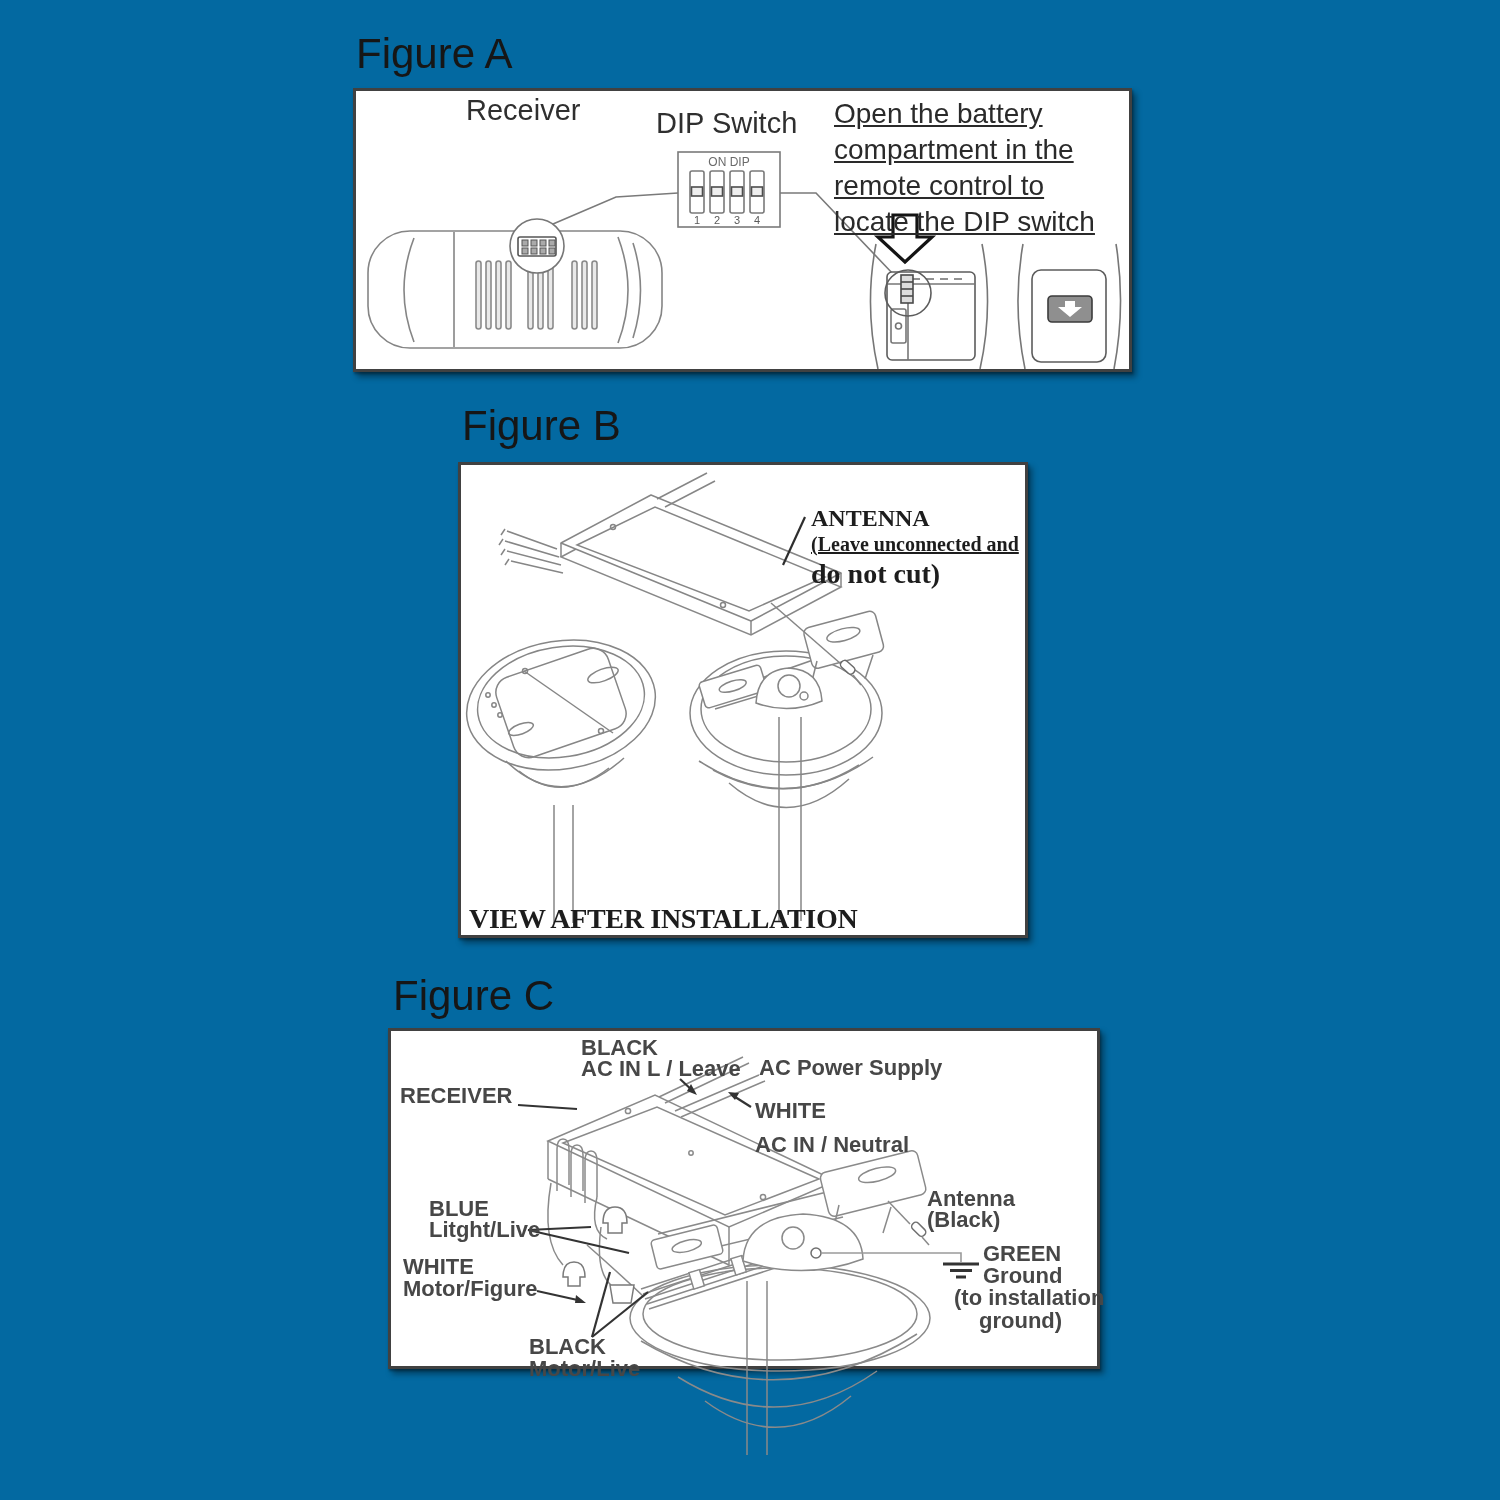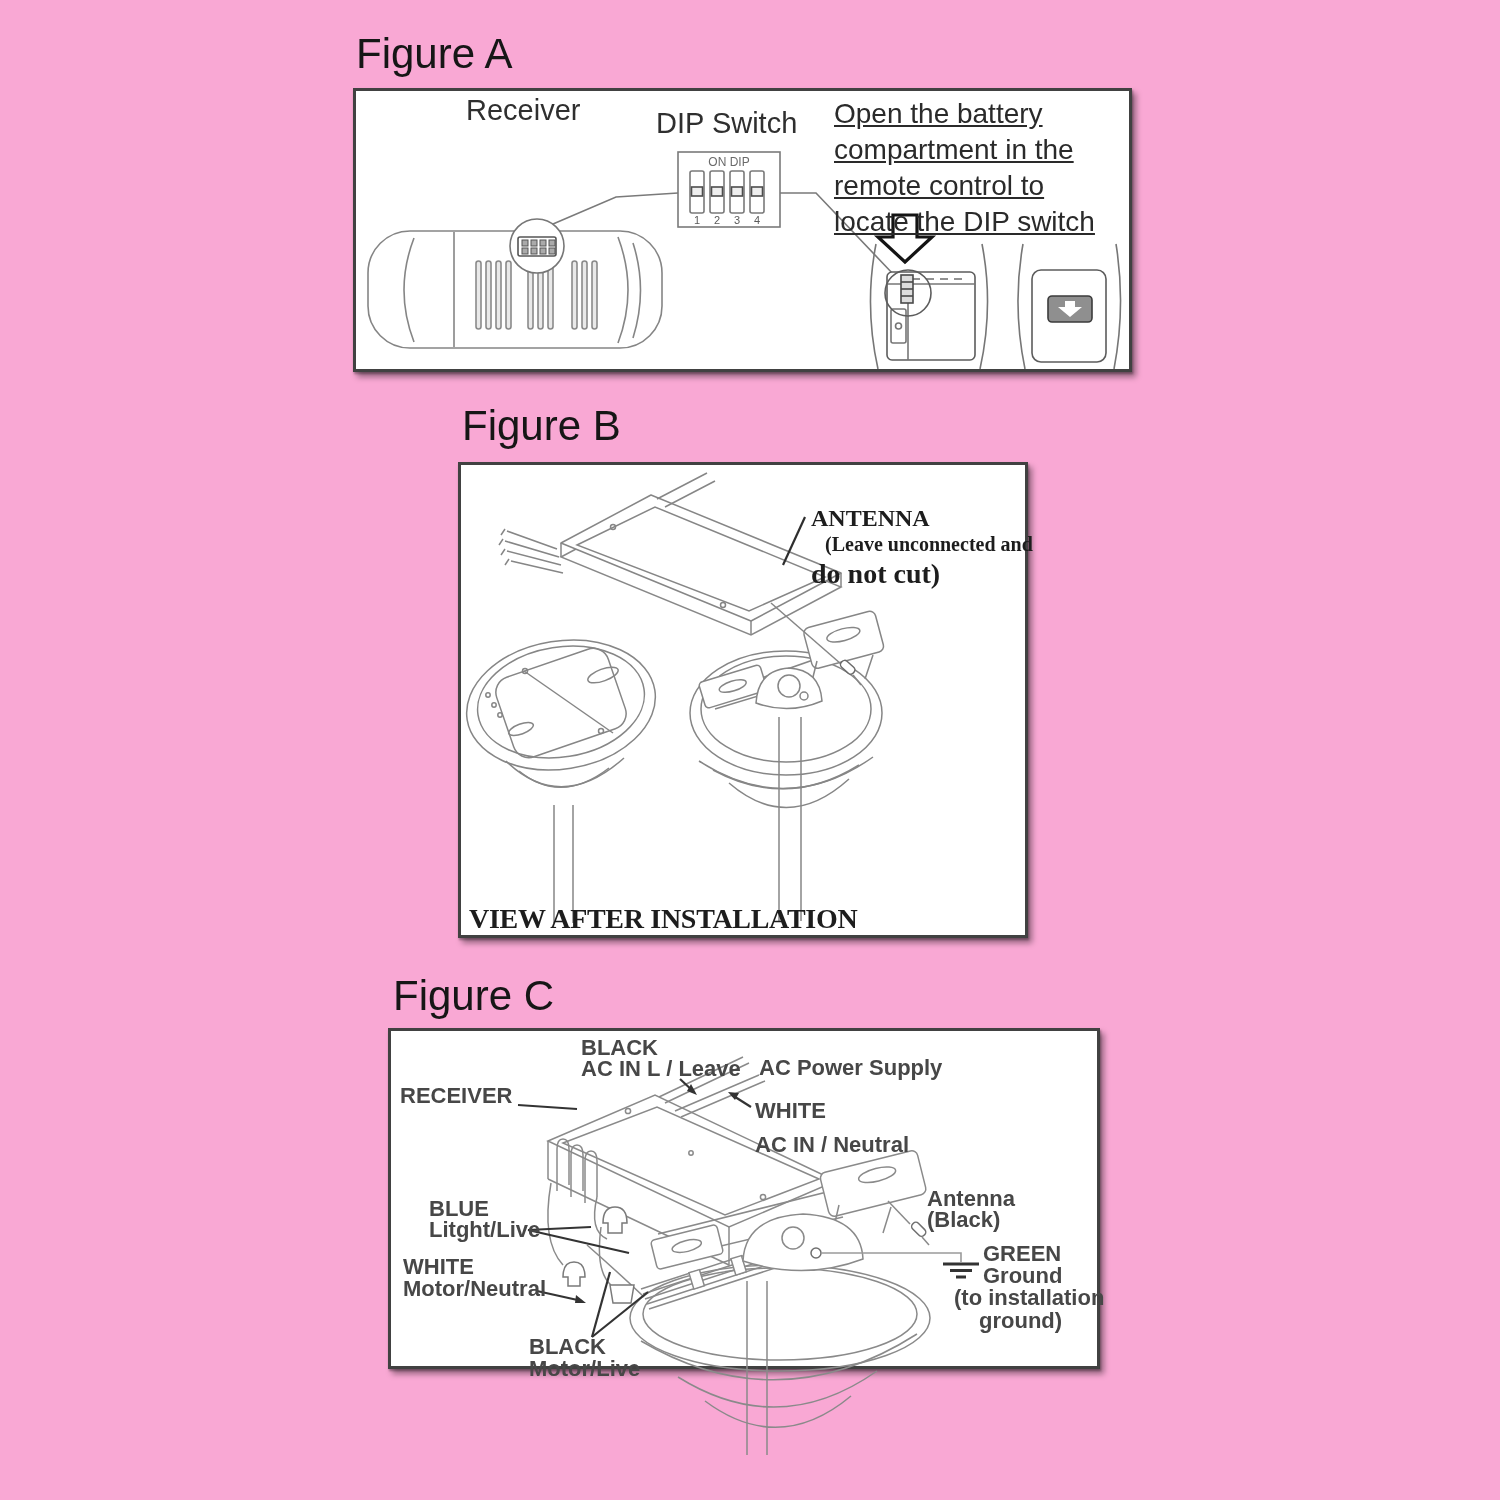--- a/index.html
+++ b/index.html
@@ -1,16 +1,16 @@
 <!DOCTYPE html>
 <html><head>
 <meta charset="utf-8">
 <style>
   html,body{margin:0;padding:0;background:#ffffff;}
-  #page{position:relative;width:1500px;height:1500px;background:#f9a8d4;overflow:hidden;
+  #page{position:relative;width:1500px;height:1500px;background:#0369a1;overflow:hidden;
         font-family:"Liberation Sans",sans-serif;}
   .fig-title{position:absolute;font-size:42px;color:#161616;letter-spacing:0px;}
   .panel{position:absolute;background:#ffffff;border:3px solid #414141;box-sizing:border-box;
          box-shadow:4px 5px 6px rgba(0,0,0,0.40),1px 2px 2px rgba(0,0,0,0.30);}
   svg.art{position:absolute;left:0;top:0;}
   .lbl{position:absolute;color:#333333;white-space:nowrap;}
   .sans29{font-size:29px;color:#2f2f2f;}
   .para{white-space:normal;font-size:28px;line-height:36px;color:#2a2a2a;}
   .serifb{font-family:"Liberation Serif",serif;font-weight:700;color:#1d1d1d;}
   .c-lbl{font-size:22px;font-weight:700;color:#474747;line-height:22px;}
@@ -177,21 +177,21 @@
         <g transform="rotate(42 386 203)">
           <rect x="378" y="198" width="16" height="8" rx="3.5" fill="#ffffff" stroke="#6a6a6a"></rect>
         </g>
         <path d="M392 210 L400 220"></path>
       </g>
 
       <line x1="344" y1="52" x2="322" y2="100" stroke="#2e2e2e" stroke-width="2.2"></line>
     </svg>
 
     <div class="lbl serifb" style="left:350px;top:40px;font-size:24px;">ANTENNA</div>
-    <div class="lbl serifb" style="left:364px;top:68px;font-size:20px;">(Leave unconnected and</div>
+    <div class="lbl serifb" style="left:350px;top:68px;font-size:20px;text-decoration:underline;">(Leave unconnected and</div>
     <div class="lbl serifb" style="left:350px;top:93px;font-size:28px;">do not cut)</div>
     <div class="lbl serifb" style="left:8px;top:438px;font-size:28px;letter-spacing:-0.3px;">VIEW AFTER INSTALLATION</div>
   </div>
 
   <div class="fig-title" style="left:393px;top:972px;">Figure C</div>
 
   <div class="panel" style="left:388px;top:1028px;width:712px;height:341px;">
     <svg class="art" width="706" height="424" viewBox="0 0 706 424">
 
       <g stroke="#8a8a8a" stroke-width="1.5" fill="none">
@@ -282,21 +282,21 @@
     <div class="lbl c-lbl" style="left:190px;top:27px;">AC IN L / Leave</div>
     <div class="lbl c-lbl" style="left:368px;top:26px;">AC Power Supply</div>
     <div class="lbl c-lbl" style="left:9px;top:54px;">RECEIVER</div>
     <div class="lbl c-lbl" style="left:364px;top:69px;">WHITE</div>
     <div class="lbl c-lbl" style="left:364px;top:90px;margin-top:13px;">AC IN / Neutral</div>
     <div class="lbl c-lbl" style="left:38px;top:167px;">BLUE</div>
     <div class="lbl c-lbl" style="left:38px;top:188px;">Litght/Live</div>
     <div class="lbl c-lbl" style="left:536px;top:157px;">Antenna</div>
     <div class="lbl c-lbl" style="left:536px;top:178px;">(Black)</div>
     <div class="lbl c-lbl" style="left:12px;top:225px;">WHITE</div>
-    <div class="lbl c-lbl" style="left:12px;top:247px;">Motor/Neutral</div>
+    <div class="lbl c-lbl" style="left:12px;top:247px;">Motor/Figure</div>
     <div class="lbl c-lbl" style="left:592px;top:212px;">GREEN</div>
     <div class="lbl c-lbl" style="left:592px;top:234px;">Ground</div>
     <div class="lbl c-lbl" style="left:563px;top:256px;">(to installation</div>
     <div class="lbl c-lbl" style="left:588px;top:279px;">ground)</div>
     <div class="lbl c-lbl" style="left:138px;top:305px;">BLACK</div>
     <div class="lbl c-lbl" style="left:138px;top:327px;">Motor/Live</div>
   </div>
 
 </div>
 

